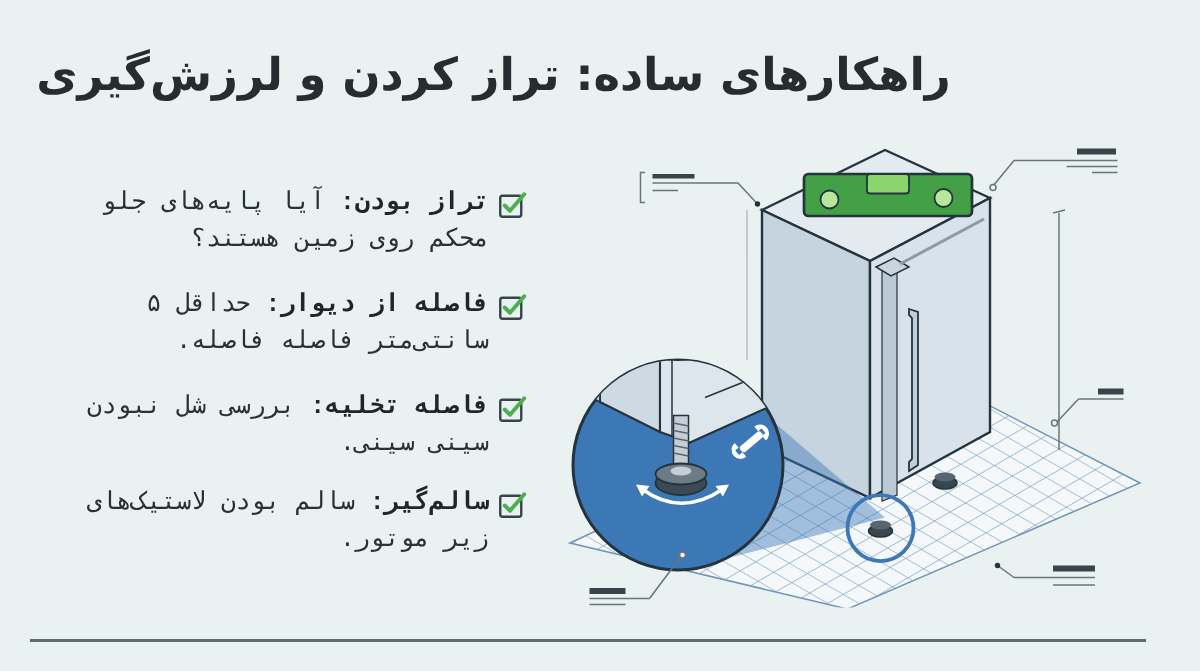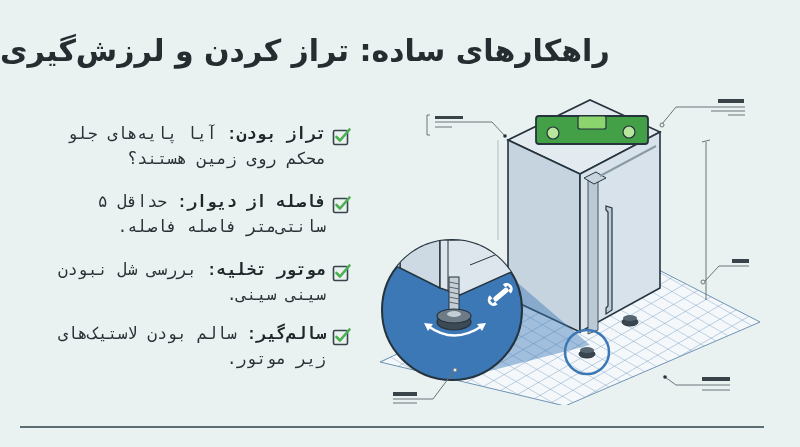--- a/index.html
+++ b/index.html
@@ -8,21 +8,21 @@
       background: #e9f1f1;
       font-family: "DejaVu Sans", sans-serif;
       color: #22292e;
       position: relative;
     }
     .title {
       position: absolute;
       top: 33px;
       left: 0;
       width: 658px;
-      text-align: left;
+      text-align: center;
       direction: rtl;
       font-size: 30px;
       font-weight: bold;
       color: #262d31;
       letter-spacing: 0;
     }
     .checklist {
       position: absolute;
       top: 122px;
       left: 40px;
@@ -95,21 +95,21 @@
     </span>
     <span class="item-text"><b>فاصله از دیوار:</b><span> حداقل ۵ سانتی‌متر فاصله فاصله.</span></span>
   </li>
   <li class="check-item">
     <span class="checkbox">
       <svg width="20" height="20" viewBox="0 0 20 20">
         <rect x="1.5" y="3.5" width="14" height="14" rx="1.5" fill="none" stroke="#39434a" stroke-width="1.6"></rect>
         <path d="M4.5 10 L8 13.5 L17.5 2.5" fill="none" stroke="#4caf50" stroke-width="2.6" stroke-linecap="round" stroke-linejoin="round"></path>
       </svg>
     </span>
-    <span class="item-text"><b>موتور تخلیه:</b><span> بررسی شل نبودن سینی سینی.</span></span>
+    <span class="item-text"><b>فاصله تخلیه:</b><span> بررسی شل نبودن سینی سینی.</span></span>
   </li>
   <li class="check-item">
     <span class="checkbox">
       <svg width="20" height="20" viewBox="0 0 20 20">
         <rect x="1.5" y="3.5" width="14" height="14" rx="1.5" fill="none" stroke="#39434a" stroke-width="1.6"></rect>
         <path d="M4.5 10 L8 13.5 L17.5 2.5" fill="none" stroke="#4caf50" stroke-width="2.6" stroke-linecap="round" stroke-linejoin="round"></path>
       </svg>
     </span>
     <span class="item-text"><b>سالم‌گیر:</b><span> سالم بودن لاستیک‌های زیر موتور.</span></span>
   </li>

